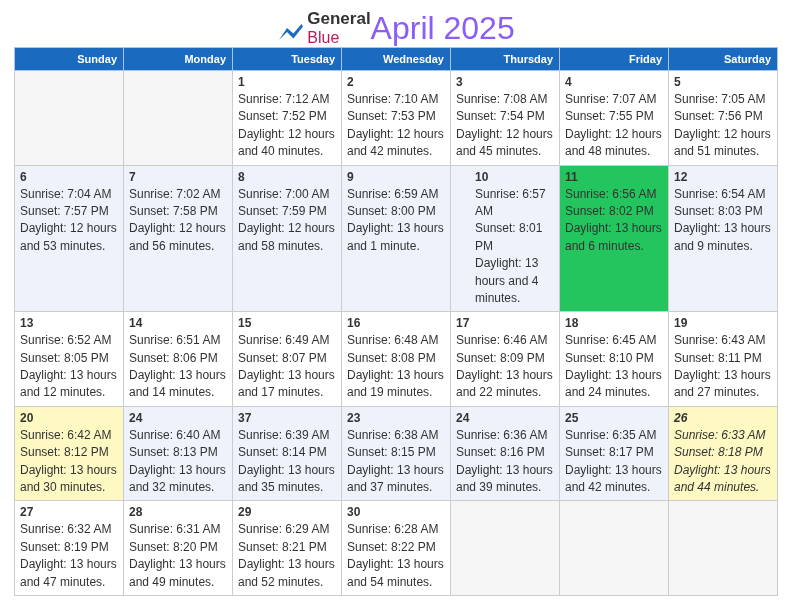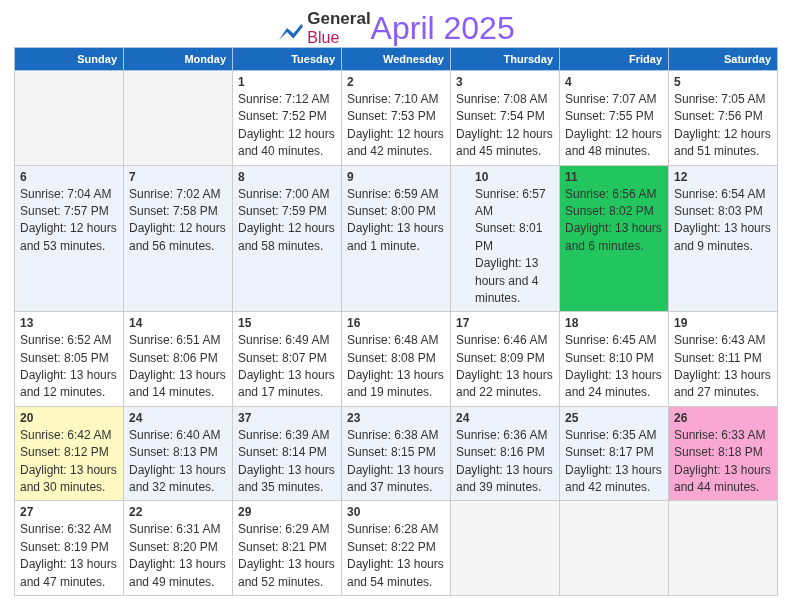--- a/index.html
+++ b/index.html
@@ -230,32 +230,32 @@
             <div class="day-info">Sunrise: 6:38 AM<br>Sunset: 8:15 PM<br>Daylight: 13 hours and 37 minutes.</div>
           </td>
           <td style="background: rgb(238, 243, 251);">
             <span class="day-num">24</span>
             <div class="day-info">Sunrise: 6:36 AM<br>Sunset: 8:16 PM<br>Daylight: 13 hours and 39 minutes.</div>
           </td>
           <td style="background: rgb(238, 243, 251);">
             <span class="day-num">25</span>
             <div class="day-info">Sunrise: 6:35 AM<br>Sunset: 8:17 PM<br>Daylight: 13 hours and 42 minutes.</div>
           </td>
-          <td style="background: #f9a8d4;">
+          <td style="background: #fef9c3; font-style: italic;">
             <span class="day-num">26</span>
             <div class="day-info">Sunrise: 6:33 AM<br>Sunset: 8:18 PM<br>Daylight: 13 hours and 44 minutes.</div>
           </td>
         </tr>
         <tr>
           <td>
             <span class="day-num">27</span>
             <div class="day-info">Sunrise: 6:32 AM<br>Sunset: 8:19 PM<br>Daylight: 13 hours and 47 minutes.</div>
           </td>
           <td>
-            <span class="day-num">22</span>
+            <span class="day-num">28</span>
             <div class="day-info">Sunrise: 6:31 AM<br>Sunset: 8:20 PM<br>Daylight: 13 hours and 49 minutes.</div>
           </td>
           <td>
             <span class="day-num">29</span>
             <div class="day-info">Sunrise: 6:29 AM<br>Sunset: 8:21 PM<br>Daylight: 13 hours and 52 minutes.</div>
           </td>
           <td>
             <span class="day-num">30</span>
             <div class="day-info">Sunrise: 6:28 AM<br>Sunset: 8:22 PM<br>Daylight: 13 hours and 54 minutes.</div>
           </td>

